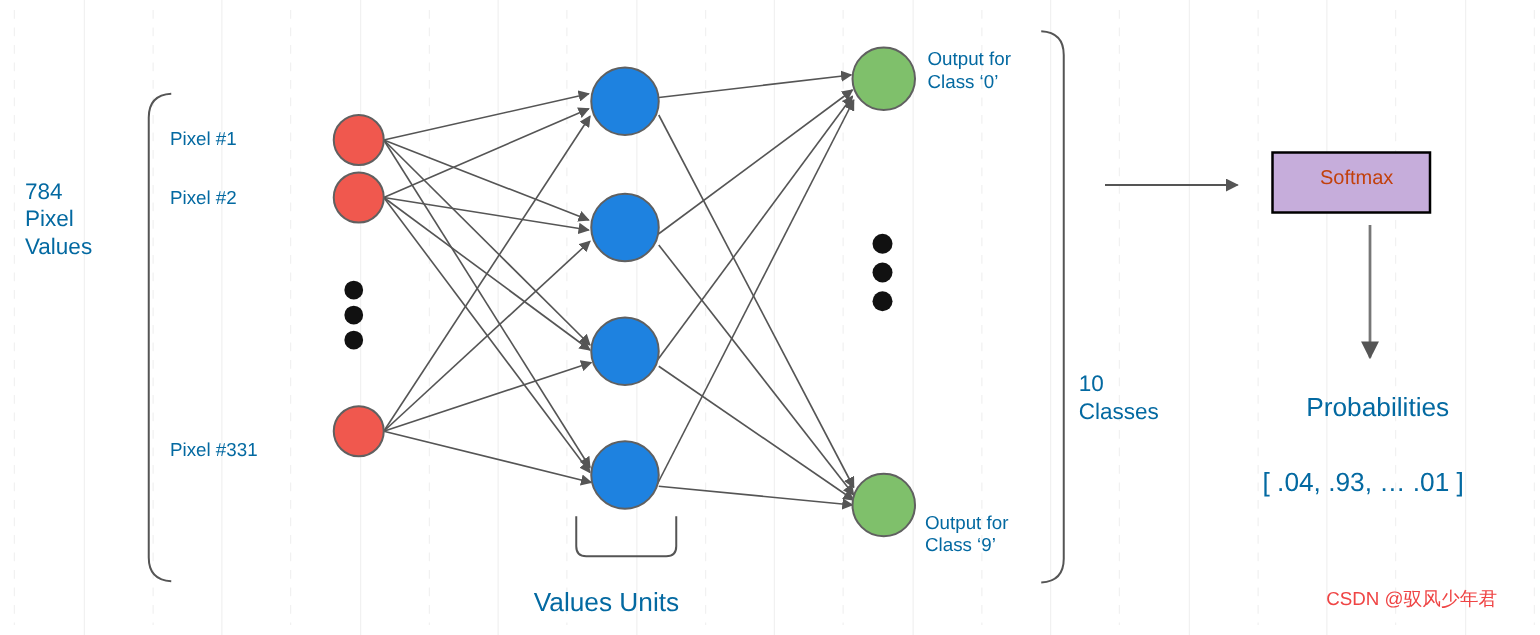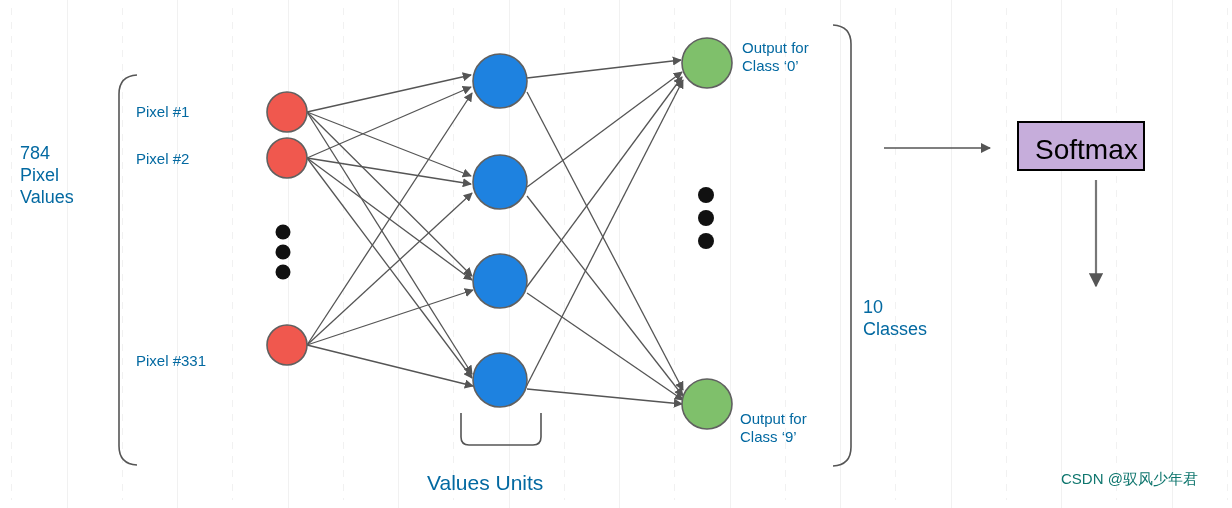--- a/index.html
+++ b/index.html
@@ -26,27 +26,28 @@
     position: absolute;
     color: #0369a1;
     line-height: 1.22;
     white-space: pre;
   }
   .lbl-sm   { font-size: 15px; }
   .lbl-lg   { font-size: 21px; }
   .lbl-xl   { font-size: 18px; }
   .softmax-text {
     position: absolute;
-    font-size: 28px;
-    color: #000000;
+    font-size: 16px;
+    color: #c2410c;
+    margin-left: 21px;
   }
   .watermark {
     position: absolute;
     font-size: 15px;
-    color: #0f766e;
+    color: #ef4444;
     white-space: pre;
   }
 </style>
 </head>
 <body>
 
 <div id="canvas">
 
   <svg class="layer" aria-hidden="true">
     <g stroke="#f1f1f1" stroke-width="1">
@@ -170,17 +171,19 @@
 Class ‘0’</div>
 
   <div class="lbl lbl-sm" style="left:740px; top:410px;">Output for
 Class ‘9’</div>
 
   <div class="lbl lbl-xl" style="left:863px; top:297px;">10
 Classes</div>
 
   <div class="softmax-text" style="left:1035px; top:134px;">Softmax</div>
 
+  <div class="lbl lbl-lg" style="left:1045px; top:314px;">Probabilities</div>
 
+  <div class="lbl lbl-lg" style="left:1010px; top:374px;">[ .04, .93, … .01 ]</div>
 
   <div class="watermark" style="left:1061px; top:470px;">CSDN @驭风少年君</div>
 
 </div>
 
 </body></html>

